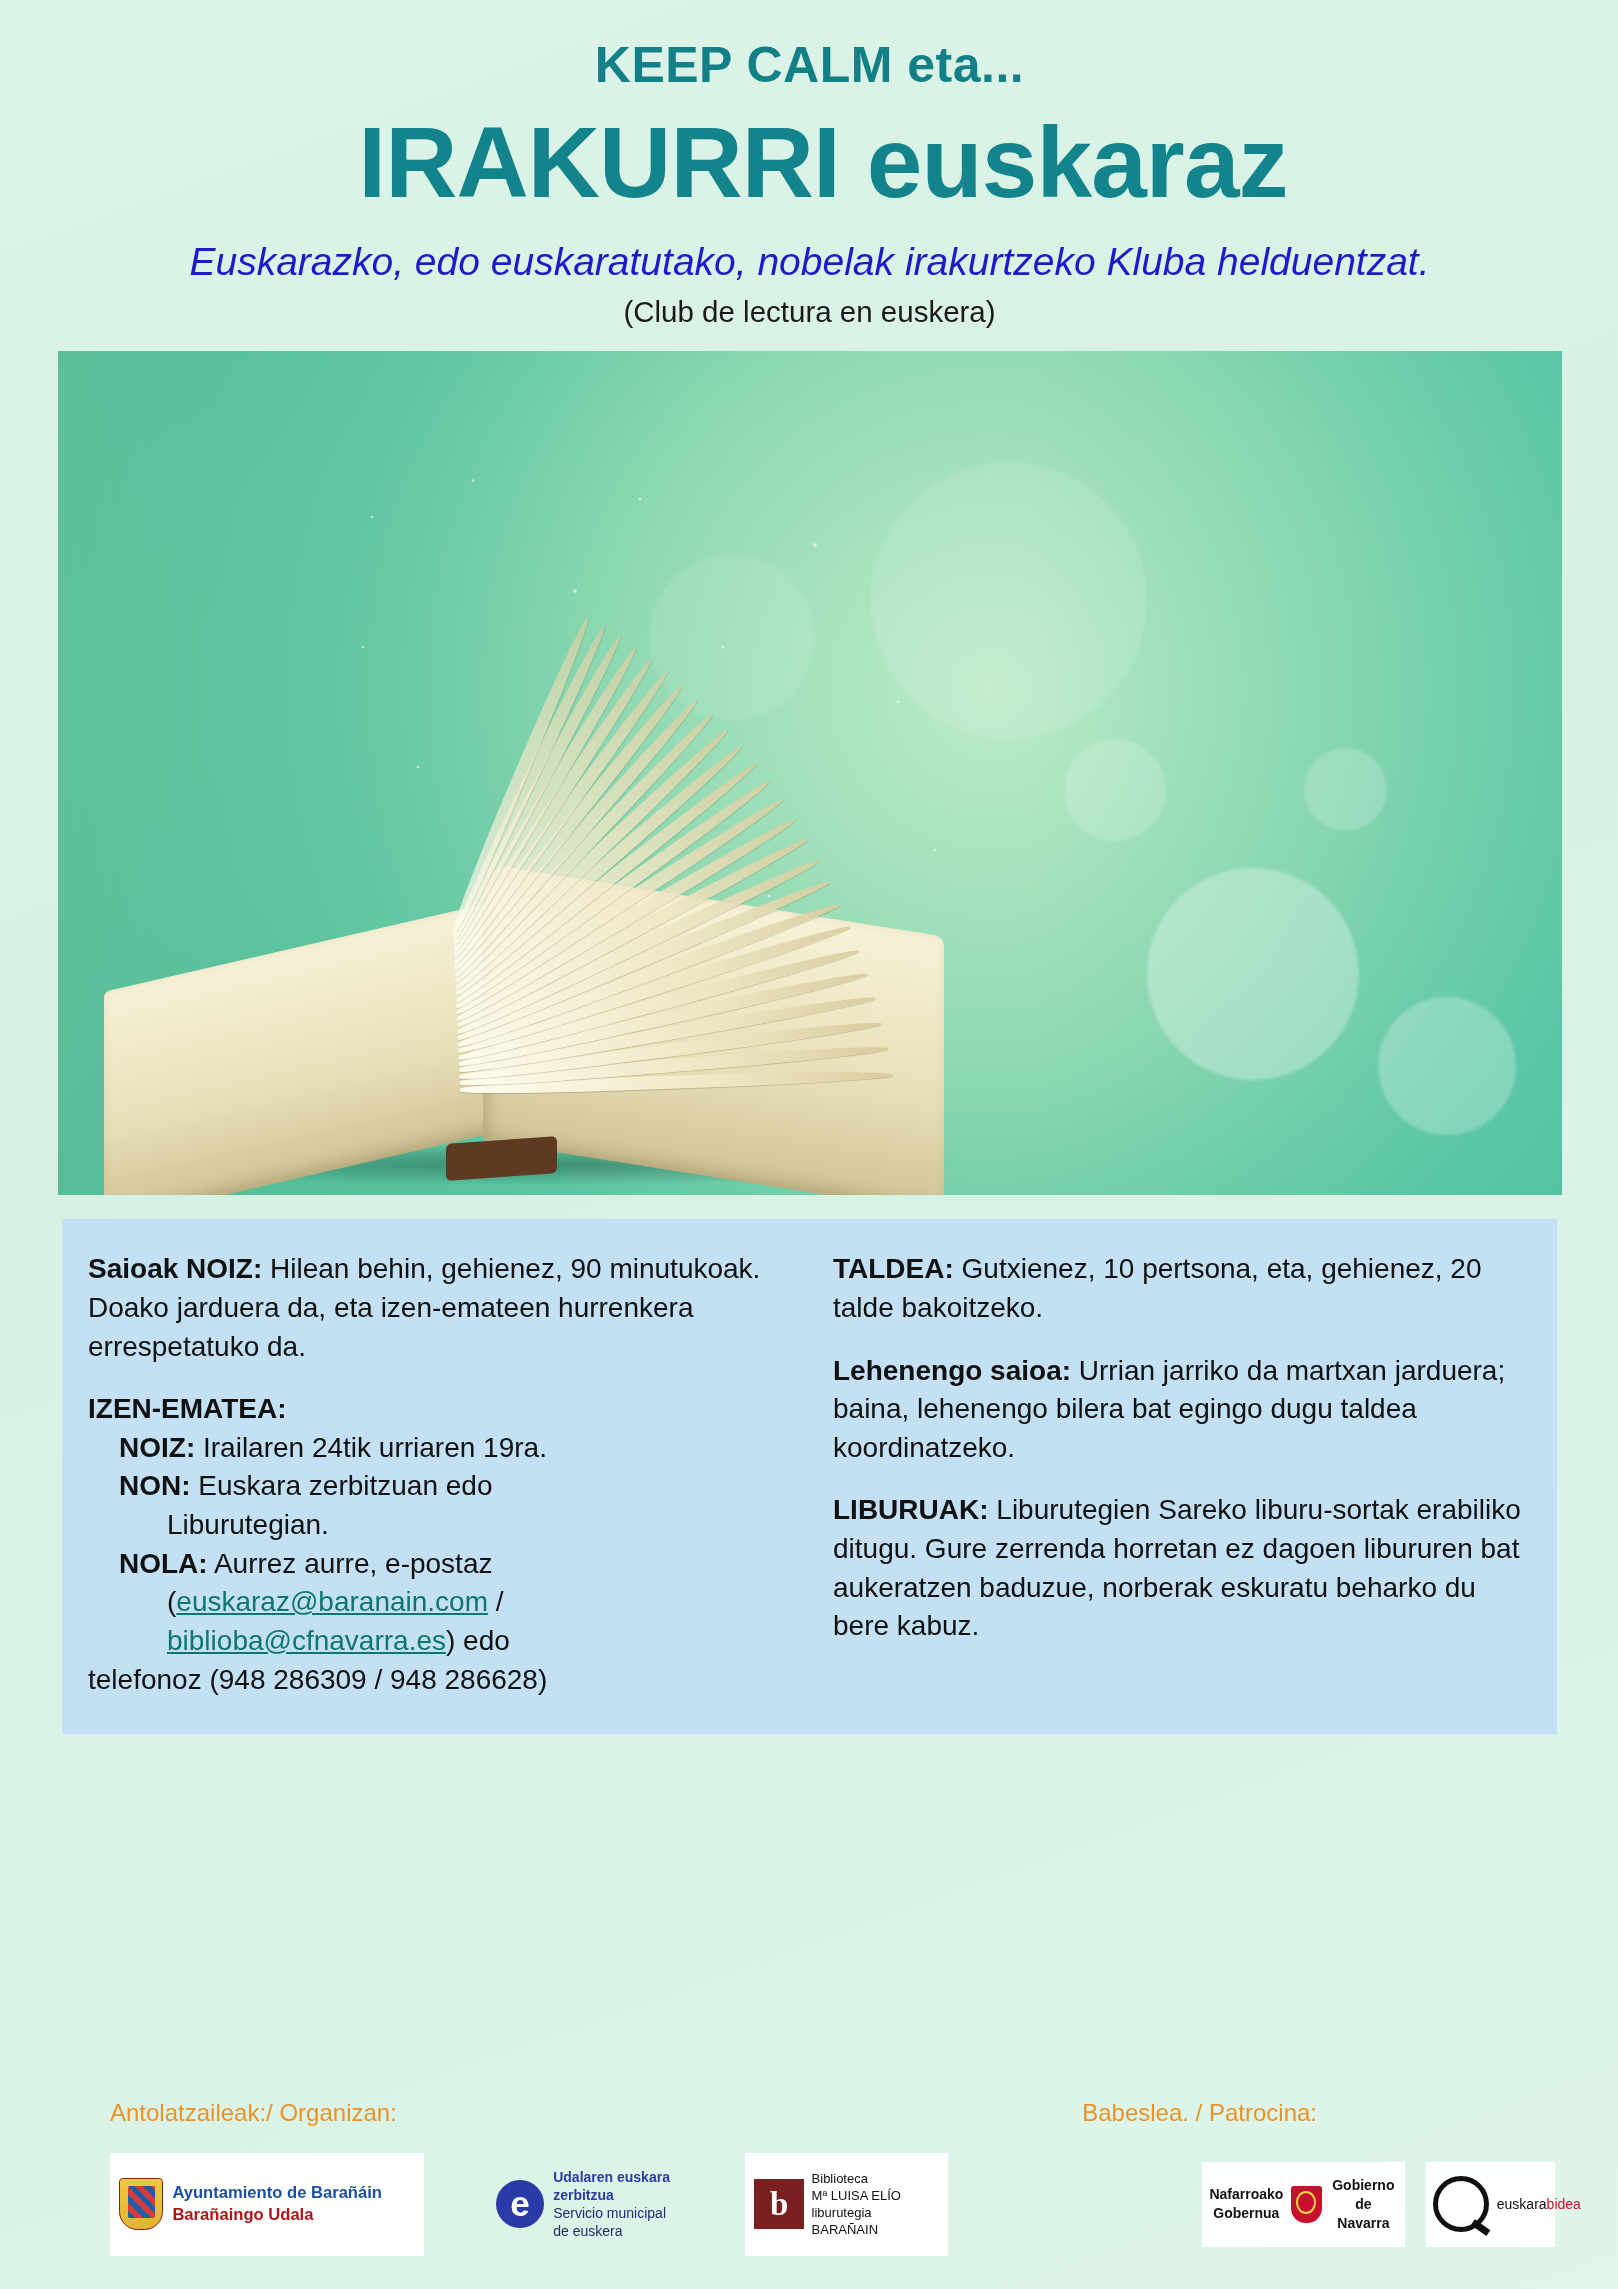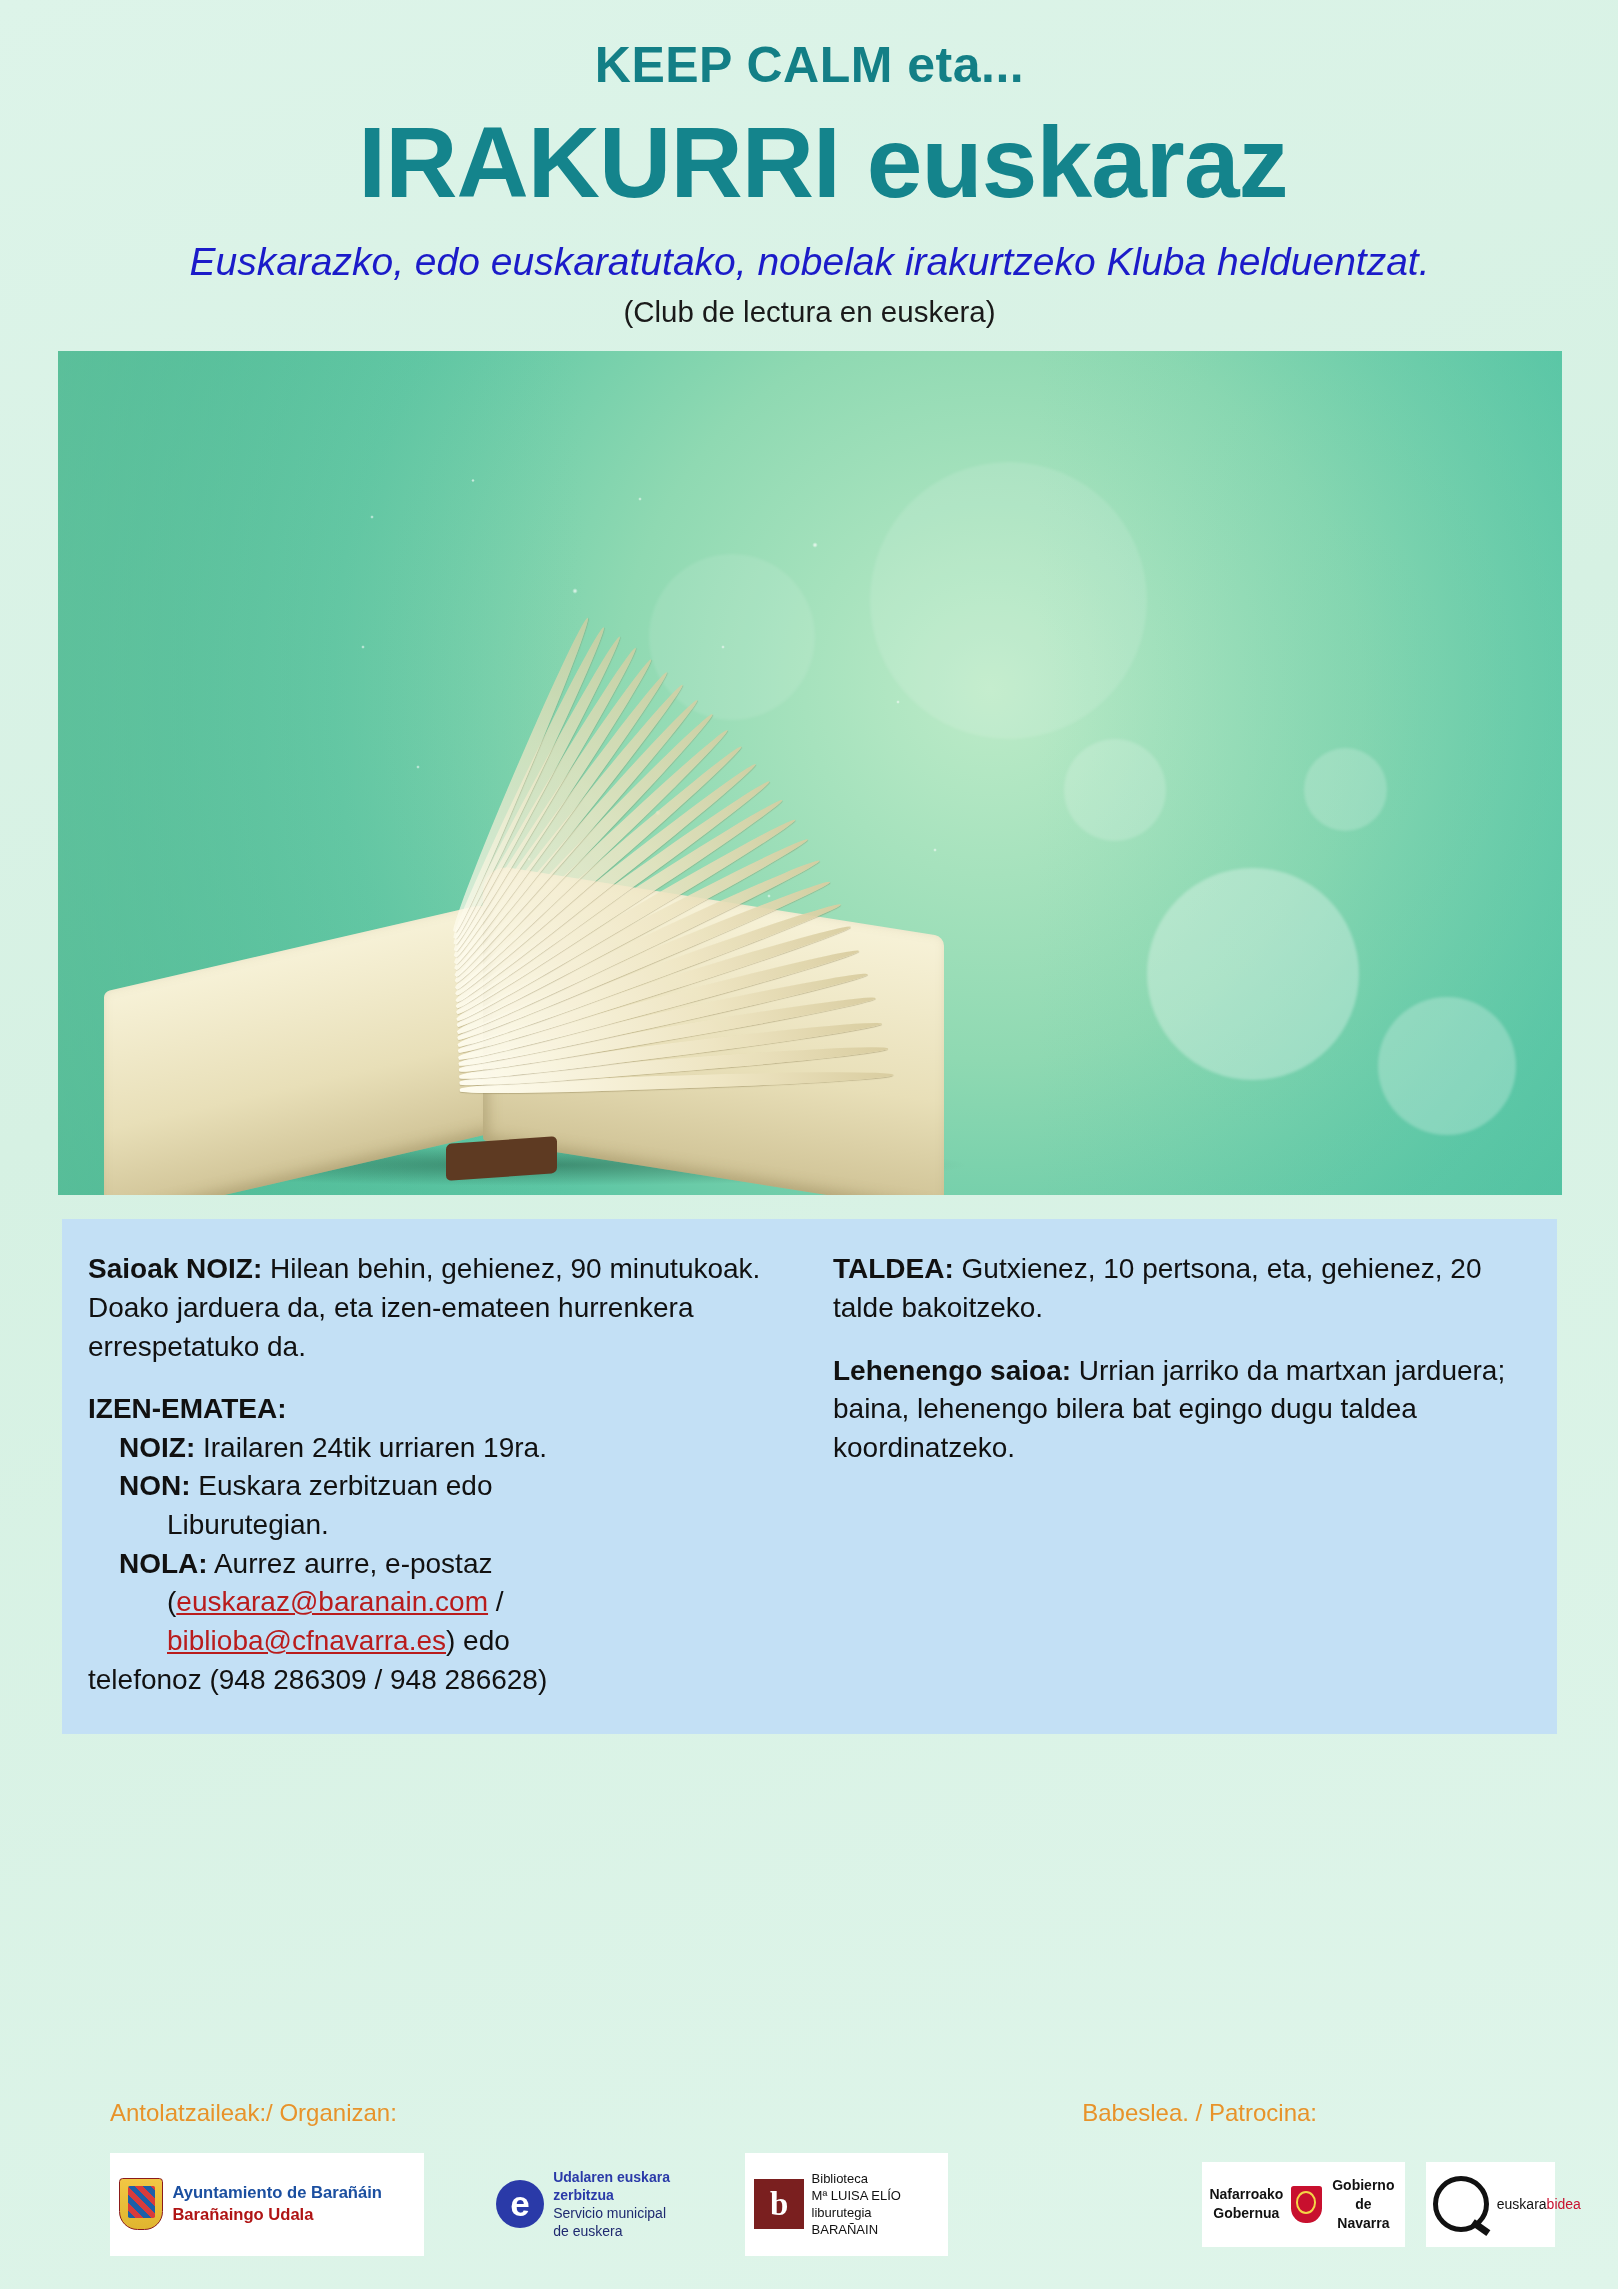--- a/index.html
+++ b/index.html
@@ -201,21 +201,21 @@
     font-size: 28px;
     line-height: 1.38;
     color: #111;
   }
   .col p { margin: 0 0 24px 0; }
   .col p:last-child { margin-bottom: 0; }
   .b { font-weight: bold; }
   .indent1 { padding-left: 31px; }
   .indent2 { padding-left: 79px; }
   .link {
-    color: #b91c1c;
+    color: #0f766e;
   }
 
   
   .footer {
     position: absolute;
     left: 0;
     bottom: 28px;
     width: 100%;
   }
   .footer-labels {
@@ -405,20 +405,23 @@
       </p>
     </div>
 
     <div class="col">
       <p>
         <span class="b">TALDEA:</span><span> Gutxienez, 10 pertsona, eta, gehienez, 20 talde bakoitzeko.</span>
       </p>
       <p>
         <span class="b">Lehenengo saioa:</span><span> Urrian jarriko da martxan jarduera; baina, lehenengo bilera bat egingo dugu taldea koordinatzeko.</span>
       </p>
+      <p>
+        <span class="b">LIBURUAK:</span><span> Liburutegien Sareko liburu-sortak erabiliko ditugu. Gure zerrenda horretan ez dagoen libururen bat aukeratzen baduzue, norberak eskuratu beharko du bere kabuz.</span>
+      </p>
     </div>
   </div>
 
   <div class="footer">
     <div class="footer-labels">
       <div class="footer-label fl-left">Antolatzaileak:/ Organizan:</div>
       <div class="footer-label fl-right">Babeslea. / Patrocina:</div>
     </div>
 
     <div class="logos">

